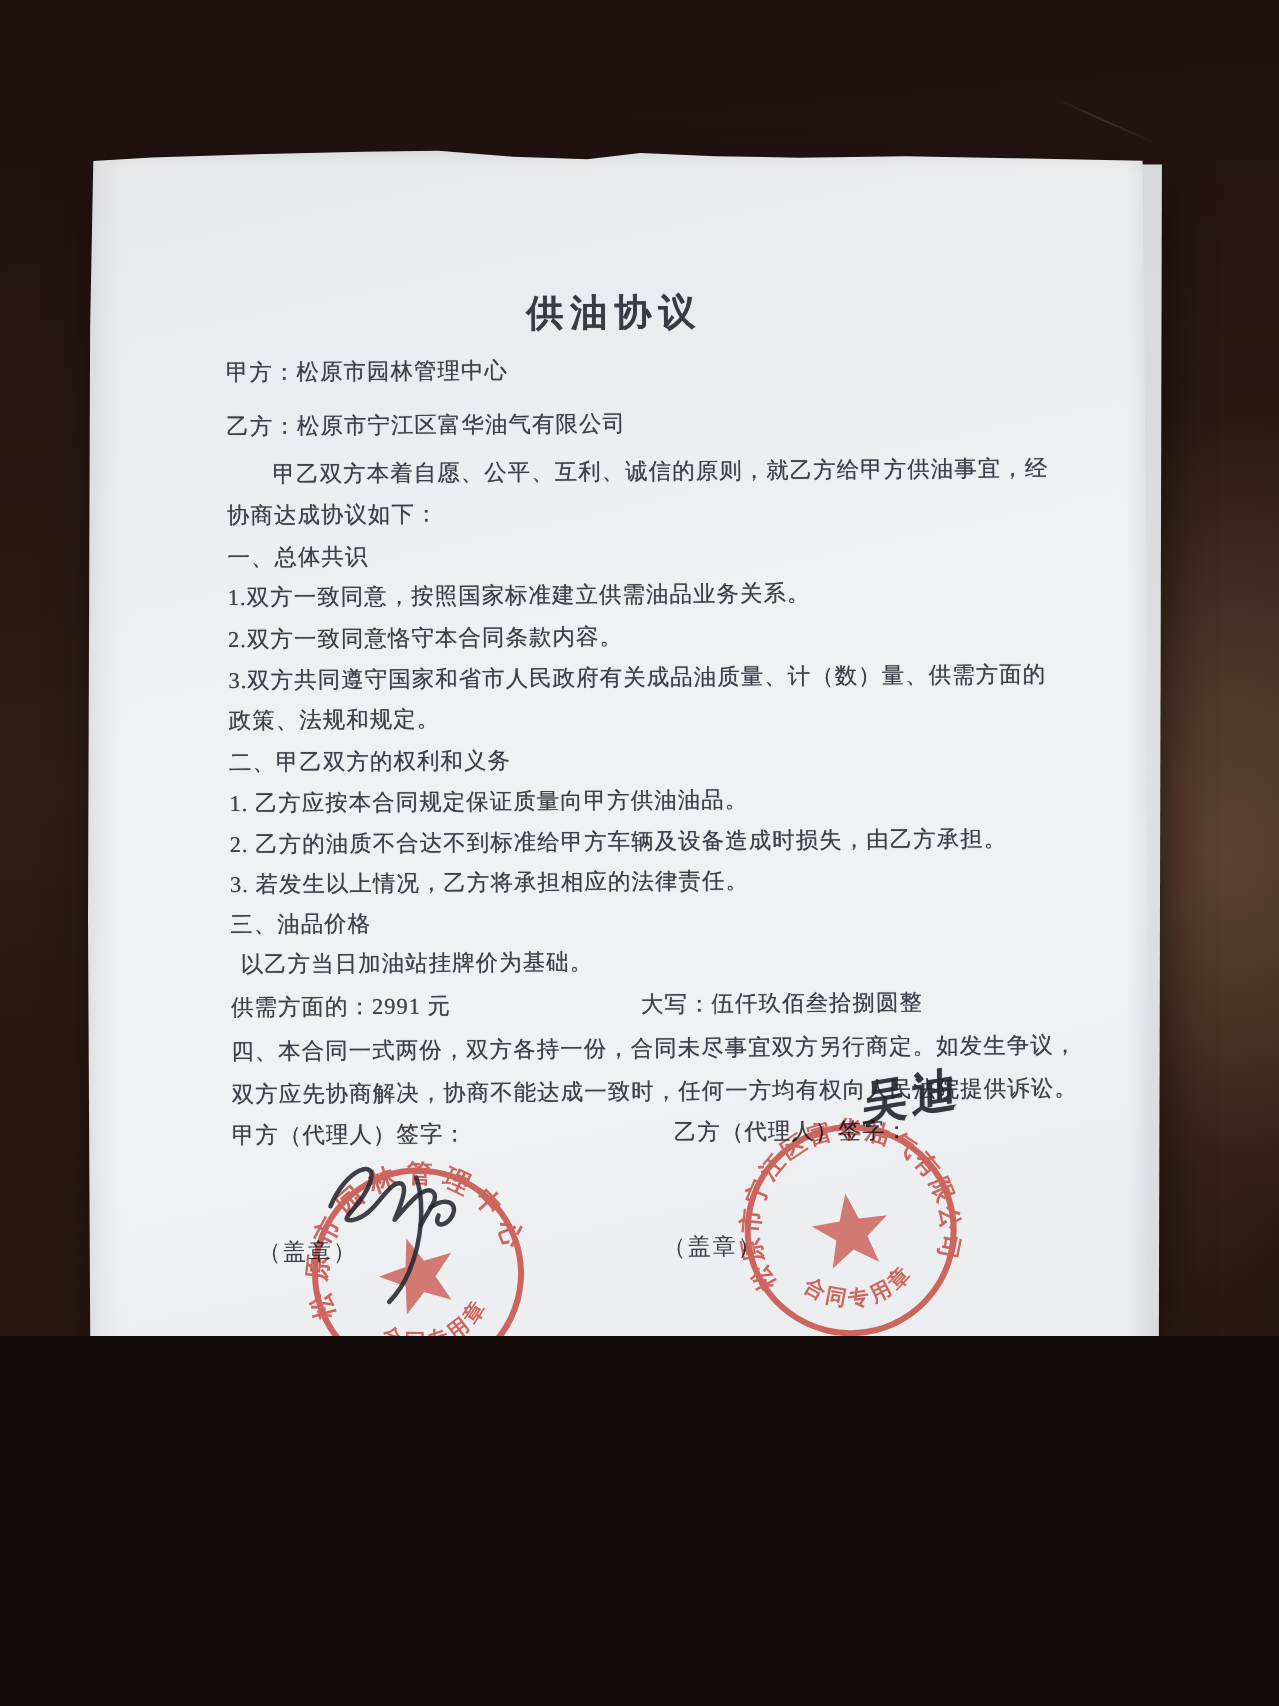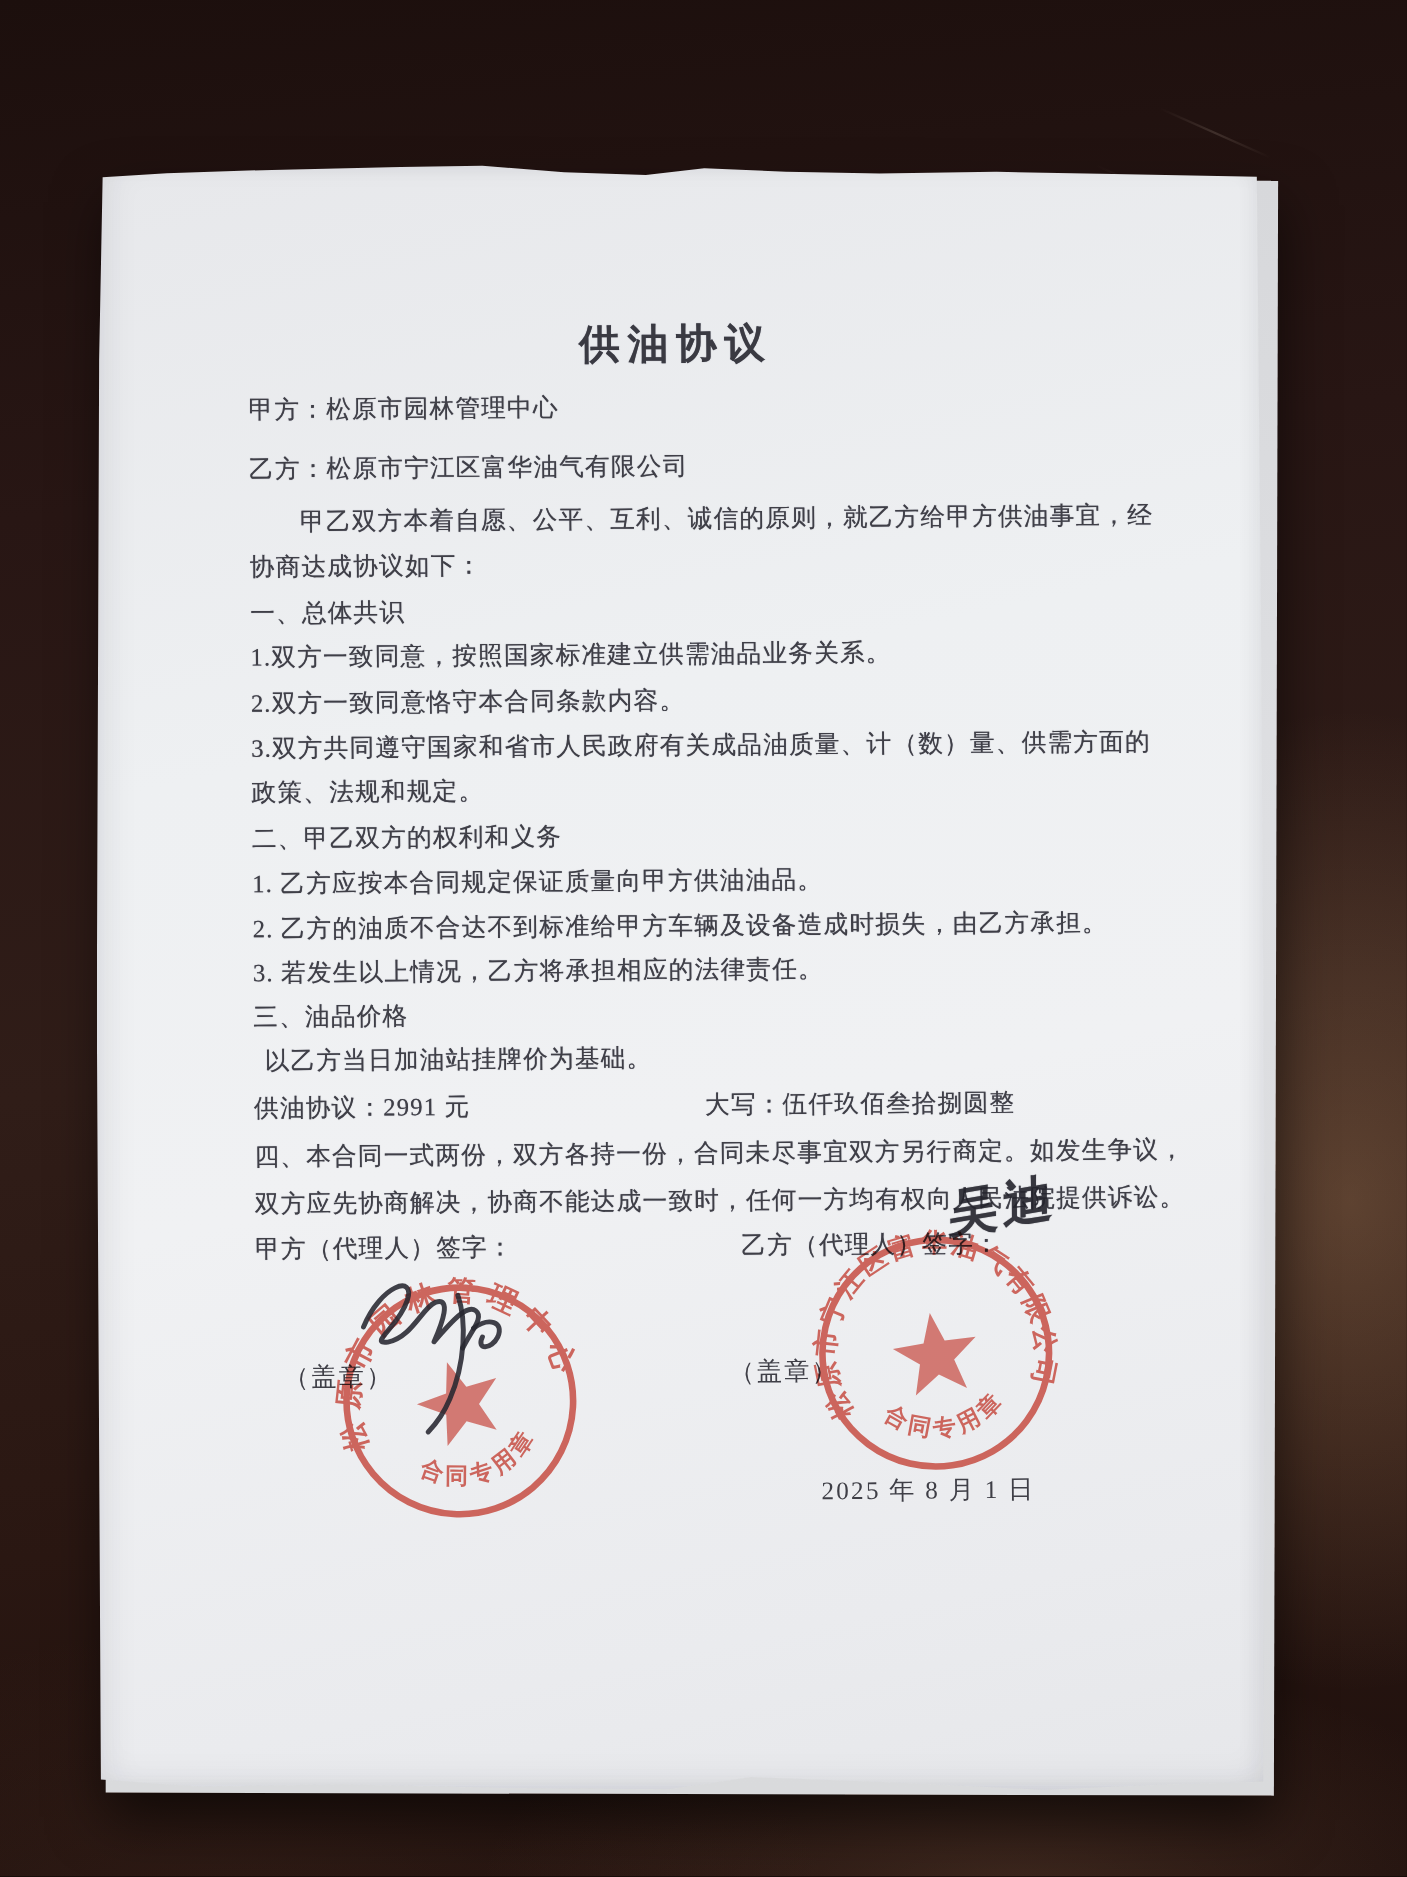--- a/index.html
+++ b/index.html
@@ -1,17 +1,17 @@
 <!DOCTYPE html>
 <html style="--stamp-red: #c5473c; --ink: #3f3f47;"><head>
 <meta charset="utf-8">
 <style>
   html,body{margin:0;padding:0;background:#120a08;}
   #photo{
-    position:relative;width:1279px;height:1706px;overflow:hidden;
+    position:relative;width:1279px;height:1336px;overflow:hidden;
     font-family:"Liberation Serif","DejaVu Serif",serif;
     background:
       radial-gradient(ellipse 520px 720px at 96% 64%, rgba(205,158,112,.30), rgba(205,158,112,0) 62%),
       radial-gradient(ellipse 760px 340px at 72% 101%, rgba(165,120,88,.22), rgba(165,120,88,0) 64%),
       radial-gradient(ellipse 900px 500px at 18% 104%, rgba(120,82,60,.16), rgba(120,82,60,0) 60%),
       linear-gradient(175deg,#1c0f0d 0%,#281614 26%,#301d18 55%,#2a1712 78%,#1f100d 100%);
   }
   .scratch{position:absolute;background:linear-gradient(90deg,transparent,rgba(200,180,165,.18),transparent);transform:rotate(24deg);border-radius:2px;}
   .paper-behind{
     position:absolute;left:98px;top:163px;width:1062px;height:1468px;
@@ -68,21 +68,21 @@
 
       <div class="line" style="top:594px;">二、甲乙双方的权利和义务</div>
       <div class="line" style="top:635px;">1. 乙方应按本合同规定保证质量向甲方供油油品。</div>
       <div class="line" style="top:676px;">2. 乙方的油质不合达不到标准给甲方车辆及设备造成时损失，由乙方承担。</div>
       <div class="line" style="top:716px;">3. 若发生以上情况，乙方将承担相应的法律责任。</div>
 
       <div class="line" style="top:756px;">三、油品价格</div>
       <div class="line indent-small" style="top:796px;">以乙方当日加油站挂牌价为基础。</div>
 
       <div class="line" style="top:839px;">
-        <span class="sub" style="left:0;"><span>供油协议：</span><span>2991 元</span></span>
+        <span class="sub" style="left:0;"><span>供需方面的：</span><span>2991 元</span></span>
         <span class="sub" style="left:410px;"><span>大写：</span><span>伍仟玖佰叁拾捌圆整</span></span>
       </div>
 
       <div class="line" style="top:883px;">四、本合同一式两份，双方各持一份，合同未尽事宜双方另行商定。如发生争议，</div>
       <div class="line" style="top:926px;">双方应先协商解决，协商不能达成一致时，任何一方均有权向人民法院提供诉讼。</div>
 
       <div class="line" style="top:967px;">
         <span class="sub" style="left:0;">甲方（代理人）签字：</span>
         <span class="sub" style="left:442px;">乙方（代理人）签字：</span>
       </div>

